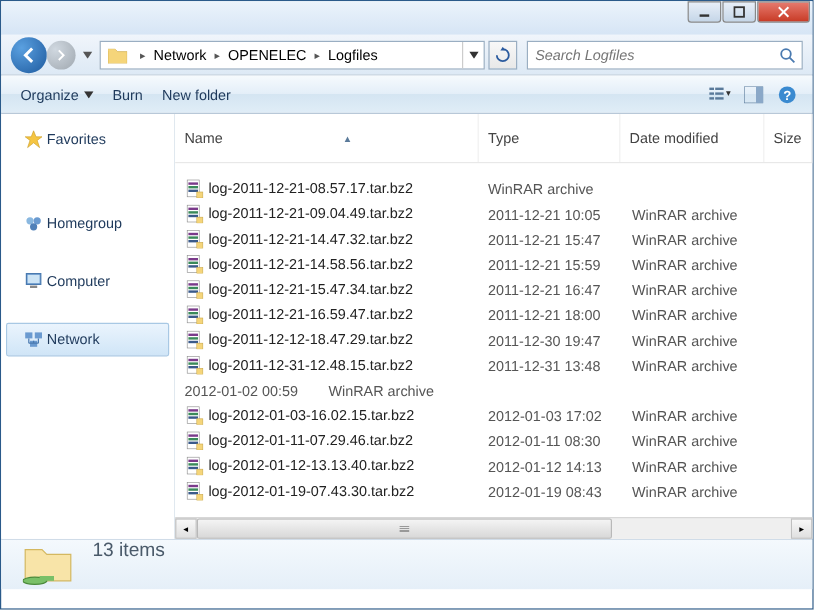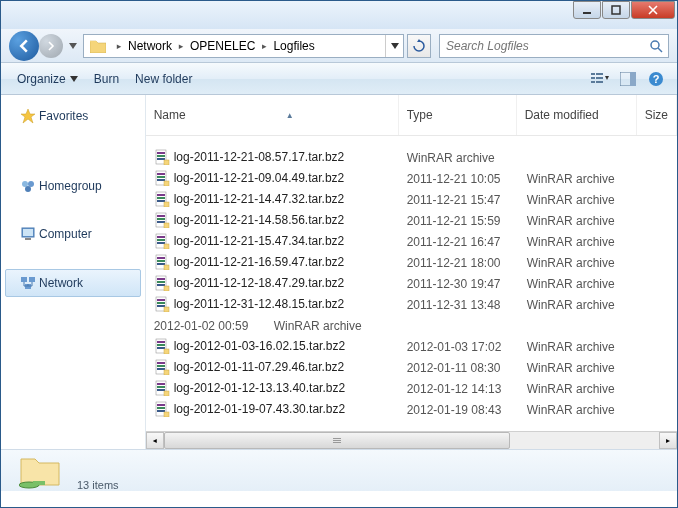--- a/index.html
+++ b/index.html
@@ -48,21 +48,21 @@
 .row { display: flex; height: 21px; align-items: flex-end; color: #222; }
 .cell-name { width: 253px; padding-left: 8px; display: flex; align-items: center; gap: 4px; }
 .cell-date { width: 120px; padding-left: 8px; color: #555; }
 .cell-type { width: 118px; padding-left: 8px; color: #555; }
 .file-ico { width: 16px; height: 16px; display: inline-flex; align-items: center; justify-content: center; flex-shrink: 0; }
 .hscroll { height: 18px; background: #f0f0f0; border-top: 1px solid #d0d0d0; display: flex; align-items: center; }
 .hs-btn { width: 18px; height: 100%; background: linear-gradient(to bottom, #f8f8f8, #e0e0e0); border: 1px solid #c0c0c0; display: flex; align-items: center; justify-content: center; font-size: 8px; cursor: pointer; }
 .hs-track { flex: 1; height: 100%; background: #efefef; position: relative; }
 .hs-thumb { position: absolute; left: 0; width: 70%; height: 100%; background: linear-gradient(to bottom, #f4f4f4, #d8d8d8); border: 1px solid #b8b8b8; border-radius: 2px; cursor: pointer; }
 .hs-thumb::after { content: ""; position: absolute; left: 50%; top: 50%; transform: translate(-50%,-50%); width: 8px; height: 6px; background: repeating-linear-gradient(to bottom, #999 0 1px, transparent 1px 2px); }
-.statusbar { height: 42px; background: linear-gradient(to bottom, #f4f9fd, #e5eff8); border-top: 1px solid #d0dce8; display: flex; align-items: flex-end; padding: 0 16px; font-size: 11px; color: #4a5a6a; gap: 12px; }
+.statusbar { height: 42px; background: linear-gradient(to bottom, #f4f9fd, #e5eff8); border-top: 1px solid #d0dce8; display: flex; align-items: flex-start; padding: 0 16px; font-size: 16px; color: #4a5a6a; gap: 12px; }
 .status-ico { width: 48px; height: 40px; display: flex; align-items: center; justify-content: center; position: relative; }
 </style>
 </head>
 <body>
 
 <div class="window">
   <div class="titlebar">
     <div class="titlebar-btns">
       <div class="titlebar-btn min">
           <svg viewBox="0 0 10 10">

